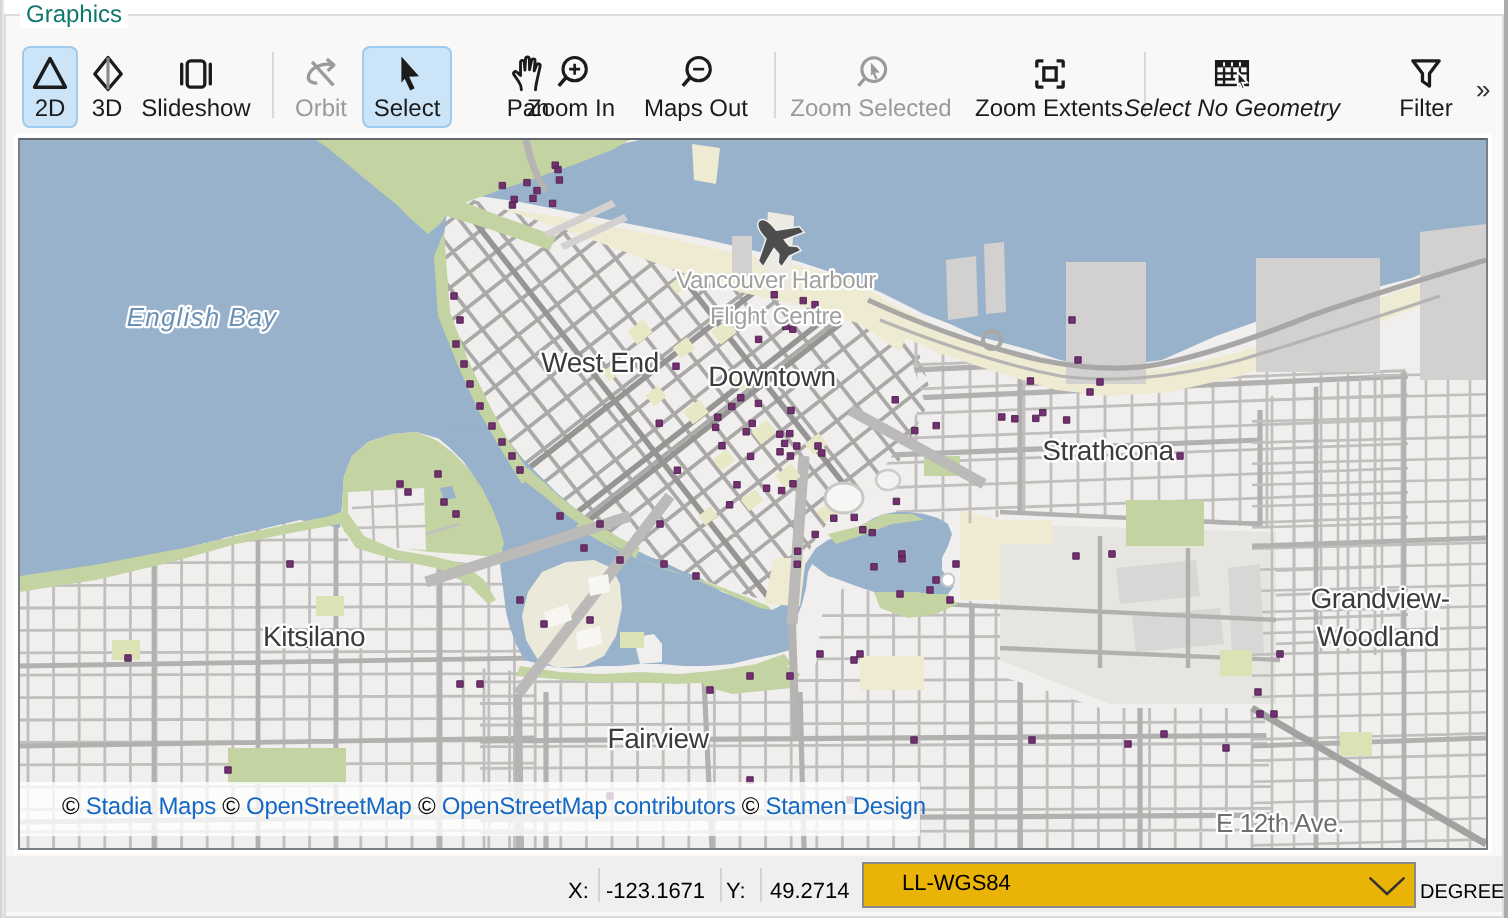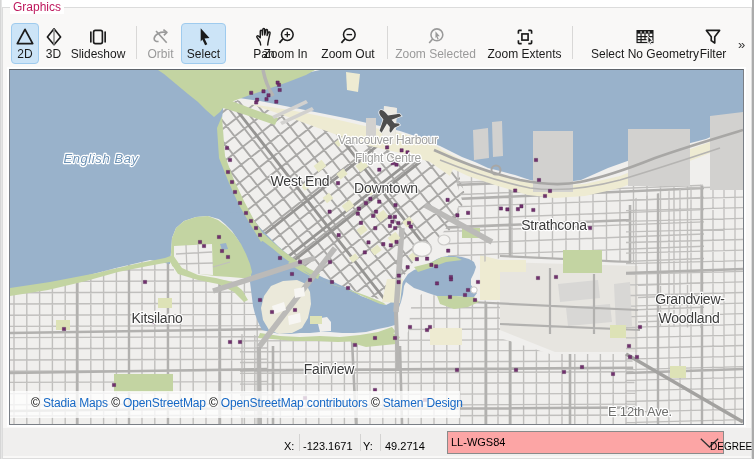--- a/index.html
+++ b/index.html
@@ -1,40 +1,40 @@
 <!DOCTYPE html>
 <html><head><meta charset="utf-8"><style>
 * { margin:0; padding:0; box-sizing:border-box; }
 html,body { width:755px; height:459px; overflow:hidden; background:#fff;
   font-family:"Liberation Sans",sans-serif; }
 .stage { position:absolute; inset:0; }
 .gbox { position:absolute; left:2px; top:7px; width:750px; height:452px;
   border:1px solid #dcdcdc; background:#f9f8f7; }
 .gtitle { position:absolute; z-index:5; left:10px; top:1px; background:#fff; padding:0 3px;
-  font-size:12px; line-height:13px; color:#be185d; }
+  font-size:12px; line-height:13px; color:#0f766e; }
 .toolbar { position:absolute; left:3px; top:8px; width:748px; height:61px; background:#f9f8f7; }
 .tbtn { position:absolute; top:15px; height:41px; border-radius:4px; border:1px solid transparent; }
 .tbtn.sel { background:#cce4f7; border-color:#9fcbee; }
 .tic { position:absolute; top:2px; left:50%; transform:translateX(-50%); width:22px; height:22px; }
 .tlab { position:absolute; bottom:2px; width:100%; text-align:center; font-size:12px; color:#1b1b1b; white-space:nowrap; }
 .tlab.dis { color:#9a9a9a; }
 .tsep { position:absolute; top:18px; width:1px; height:33px; background:#d9d8d7; }
 .chev { position:absolute; left:735px; top:29px; font-size:13px; color:#333; }
 .mapwrap { position:absolute; left:9px; top:69px; width:735px; height:356px;
   border:1px solid #7a7f86; border-top-color:#60656c; background:#99b2cb;
   box-shadow:0 0 0 2px #ffffff; }
 .attr { position:absolute; left:0px; top:321px; width:450px; height:27px;
   background:rgba(255,255,255,0.78); font-size:12px; letter-spacing:-0.15px; color:#000; padding-left:21px;
   line-height:25px; white-space:nowrap; }
 .attr a { color:#1668c5; }
 .status { position:absolute; left:3px; top:428px; width:748px; height:28px; background:#f0efee; }
 .sv { position:absolute; top:12px; font-size:11px; color:#000; }
 .ssep { position:absolute; top:6px; width:1px; height:17px; background:#d4d3d2; }
-.combo { position:absolute; left:428px; top:3px; width:277px; height:23px; background:#fca5a5;
-  border:1px solid #8a8a8a; font-size:11px; color:#000; line-height:21px; padding-left:3px;margin-left:16px; }
+.combo { position:absolute; left:428px; top:3px; width:277px; height:23px; background:#eab308;
+  border:1px solid #8a8a8a; font-size:11px; color:#000; line-height:21px; padding-left:19px; }
 .combo svg { position:absolute; right:4px; top:6px; }
 </style></head>
 <body>
 <div class="stage">
     <div style="position:absolute;left:0;top:0;width:2px;height:459px;background:linear-gradient(90deg,#cfcfcf,#ececec)"></div>
     <div style="position:absolute;left:752px;top:0;width:2px;height:459px;background:#ababab"></div>
   <div class="gbox"></div>
   <div class="gtitle">Graphics</div>
   <div class="toolbar">
       <div class="tbtn sel" style="left:8px;width:28px;">
@@ -87,21 +87,21 @@
             <path d="M7.3 11.6 L4 15.4" stroke="#1b1b1b" stroke-width="1.6"></path>
           </svg></div>
         <div class="tlab">Zoom In</div>
       </div>
       <div class="tbtn" style="left:313px;width:64px;">
         <div class="tic"><svg width="22" height="22" viewBox="0 0 20 20">
             <circle cx="11.2" cy="7.8" r="5.3" fill="none" stroke="#1b1b1b" stroke-width="1.4"></circle>
             <path d="M8.7 7.8 h5" stroke="#1b1b1b" stroke-width="1.2"></path>
             <path d="M7.3 11.6 L4 15.4" stroke="#1b1b1b" stroke-width="1.6"></path>
           </svg></div>
-        <div class="tlab">Zoom Out</div>
+        <div class="tlab">Maps Out</div>
       </div>
       <div class="tsep" style="left:384px"></div>
       <div class="tbtn" style="left:389px;width:87px;">
         <div class="tic"><svg width="22" height="22" viewBox="0 0 20 20">
             <circle cx="10.8" cy="8" r="5.4" fill="none" stroke="#9a9a9a" stroke-width="1.4"></circle>
             <path d="M6.9 11.8 L3.8 15.4" stroke="#9a9a9a" stroke-width="1.5"></path>
             <path d="M9.5 4.8 L13.5 9.3 L11.3 9.4 L12.5 11.9 L11.5 12.4 L10.4 9.9 L9.5 10.8 Z" fill="#9a9a9a"></path>
           </svg></div>
         <div class="tlab dis">Zoom Selected</div>
       </div>
@@ -111,21 +111,21 @@
               <path d="M4 7 V4.7 a.7 .7 0 0 1 .7 -.7 H7"></path>
               <path d="M13 4 h2.3 a.7 .7 0 0 1 .7 .7 V7"></path>
               <path d="M16 13 v2.3 a.7 .7 0 0 1 -.7 .7 H13"></path>
               <path d="M7 16 H4.7 a.7 .7 0 0 1 -.7 -.7 V13"></path>
               <rect x="7.2" y="7.2" width="5.6" height="5.6"></rect>
             </g>
           </svg></div>
         <div class="tlab">Zoom Extents</div>
       </div>
       <div class="tsep" style="left:569px"></div>
-      <div class="tbtn" style="left:586px;width:112px;">
+      <div class="tbtn" style="left:557px;width:112px;font-style:italic;">
         <div class="tic"><svg width="22" height="22" viewBox="0 0 20 20">
             <g stroke="#1b1b1b" stroke-width="1.1" fill="none">
               <rect x="2.8" y="4.2" width="14.4" height="10.8"></rect>
               <path d="M2.8 9.7 H17.2 M2.8 12.4 H11.4 M6.4 7 V15 M10 7 V12.4 M13.6 7 V9.7"></path>
             </g>
             <path d="M2.8 4.2 H17.2 V7 H2.8 Z" fill="#1b1b1b"></path>
             <path d="M6.4 4.7 V6.5 M10 4.7 V6.5 M13.6 4.7 V6.5" stroke="#fff" stroke-width="0.9"></path>
             <path d="M12.6 9 L17 13.8 L14.6 13.9 L15.8 16.6 L14.7 17.1 L13.5 14.4 L12.6 15.4 Z" fill="#1b1b1b" stroke="#fff" stroke-width="0.8"></path>
           </svg></div>
         <div class="tlab">Select No Geometry</div>

